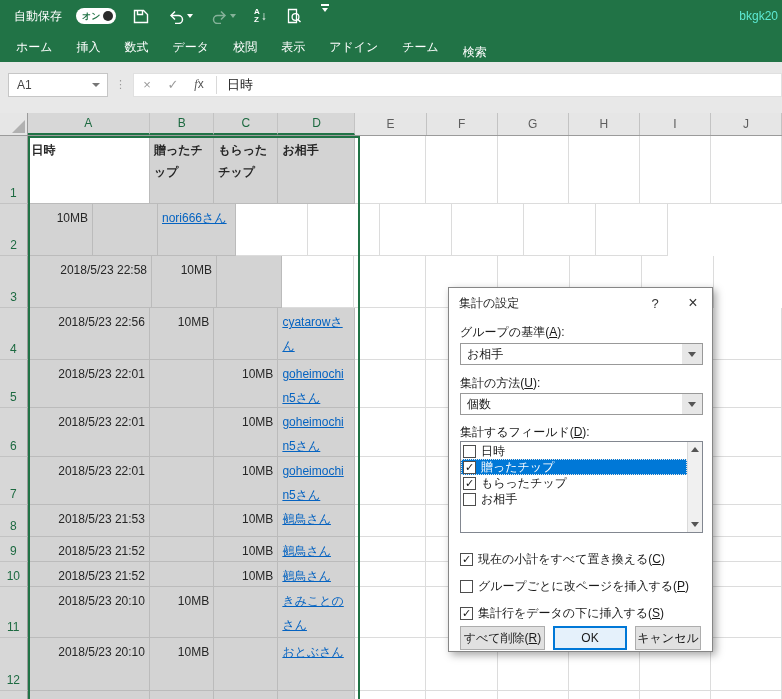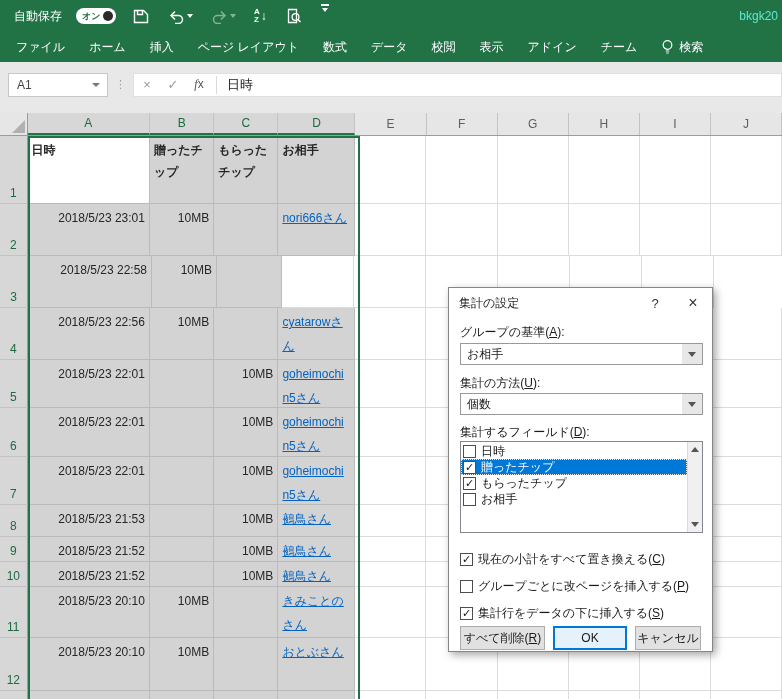--- a/index.html
+++ b/index.html
@@ -27,21 +27,21 @@
   .sortaz .dn { font-size:12px; line-height:12px; }
   .caretbtn { display:flex; flex-direction:column; align-items:center; gap:2px; }
   .caretbtn .bar { width:8px; height:2px; background:#fff; }
   .account { margin-left:auto; padding-right:4px; font-size:12px; color:#5eead4; white-space:nowrap; }
 
   
   .tabbar { position:absolute; left:0; top:32px; width:100%; height:30px;
     background:#217346; display:flex; align-items:center; padding-left:4px; }
   .tab { color:#fff; font-size:12px; padding:0 12px; height:30px; line-height:30px;
     cursor:pointer; white-space:nowrap; }
-  .tab-search { display:inline-flex; align-items:center; gap:5px; }
+  .tab-search { display:inline-flex; align-items:flex-start; gap:5px;flex-direction:column; }
   .tab-search svg { display:block; }
 
   
   .formulabar { position:absolute; left:0; top:62px; width:100%; height:51px;
     background:#E8E8E8; display:flex; align-items:center; padding:0 0 6px 8px; }
   .namebox { width:100px; height:24px; background:#fff; border:1px solid #C6C6C6;
     display:flex; align-items:center; font-size:12px; color:#444; padding-left:8px; cursor:pointer; }
   .nb-arrow { margin-left:auto; margin-right:7px; width:0; height:0;
     border-left:4px solid transparent; border-right:4px solid transparent; border-top:4px solid #767676; }
   .fdots { color:#9a9a9a; font-size:11px; padding:0 7px; letter-spacing:0; }
@@ -170,24 +170,22 @@
       <span class="qbtn caretbtn">
         <span class="bar"></span>
         <span class="mini-caret"></span>
       </span>
     </div>
     <div class="account">bkgk20</div>
   </div>
 
   <div class="tabbar">
     <span id="ribbon-tabs" style="display:flex;">
-        <span class="tab">ファイル</span>
         <span class="tab">ホーム</span>
         <span class="tab">挿入</span>
-        <span class="tab">ページ レイアウト</span>
         <span class="tab">数式</span>
         <span class="tab">データ</span>
         <span class="tab">校閲</span>
         <span class="tab">表示</span>
         <span class="tab">アドイン</span>
         <span class="tab">チーム</span>
       </span>
     <span class="tab tab-search">
       <svg width="13" height="16" viewBox="0 0 13 16">
         <circle cx="6.5" cy="6" r="4.3" fill="none" stroke="#fff" stroke-width="1.2"></circle>
@@ -237,21 +235,20 @@
         <div class="g-cell sel bold" style="width: 78px;">お相手</div>
         <div class="g-cell bold" style="width: 72px;"></div>
         <div class="g-cell bold" style="width: 72px;"></div>
         <div class="g-cell bold" style="width: 72px;"></div>
         <div class="g-cell bold" style="width: 72px;"></div>
         <div class="g-cell bold" style="width: 72px;"></div>
         <div class="g-cell bold" style="width: 72px;"></div>
       </div>
       <div class="g-row" style="height: 52px;">
         <div class="g-rowhdr sel">2</div>
-        <div class="g-cell sel num" style="width: 124px;">2018/5/23 23:01</div>
         <div class="g-cell sel num" style="width: 65px;">10MB</div>
         <div class="g-cell sel" style="width: 65px;"></div>
         <div class="g-cell sel" style="width: 78px;"><span class="link">nori666さん</span></div>
         <div class="g-cell" style="width: 72px;"></div>
         <div class="g-cell" style="width: 72px;"></div>
         <div class="g-cell" style="width: 72px;"></div>
         <div class="g-cell" style="width: 72px;"></div>
         <div class="g-cell" style="width: 72px;"></div>
         <div class="g-cell" style="width: 72px;"></div>
       </div>

